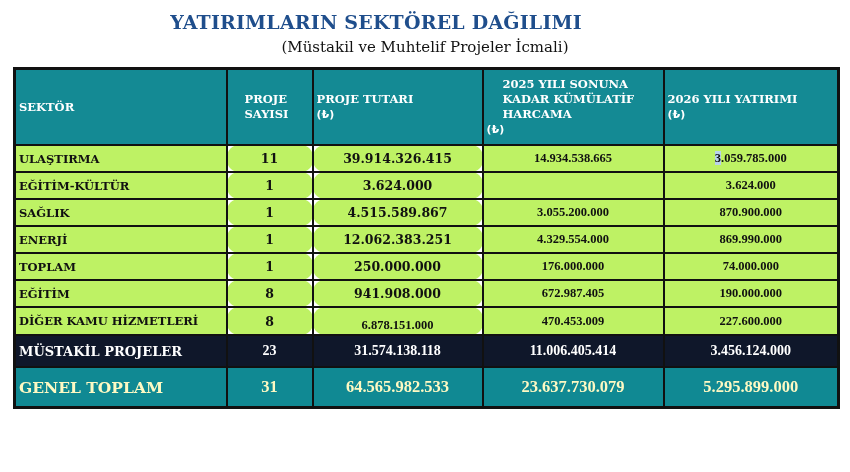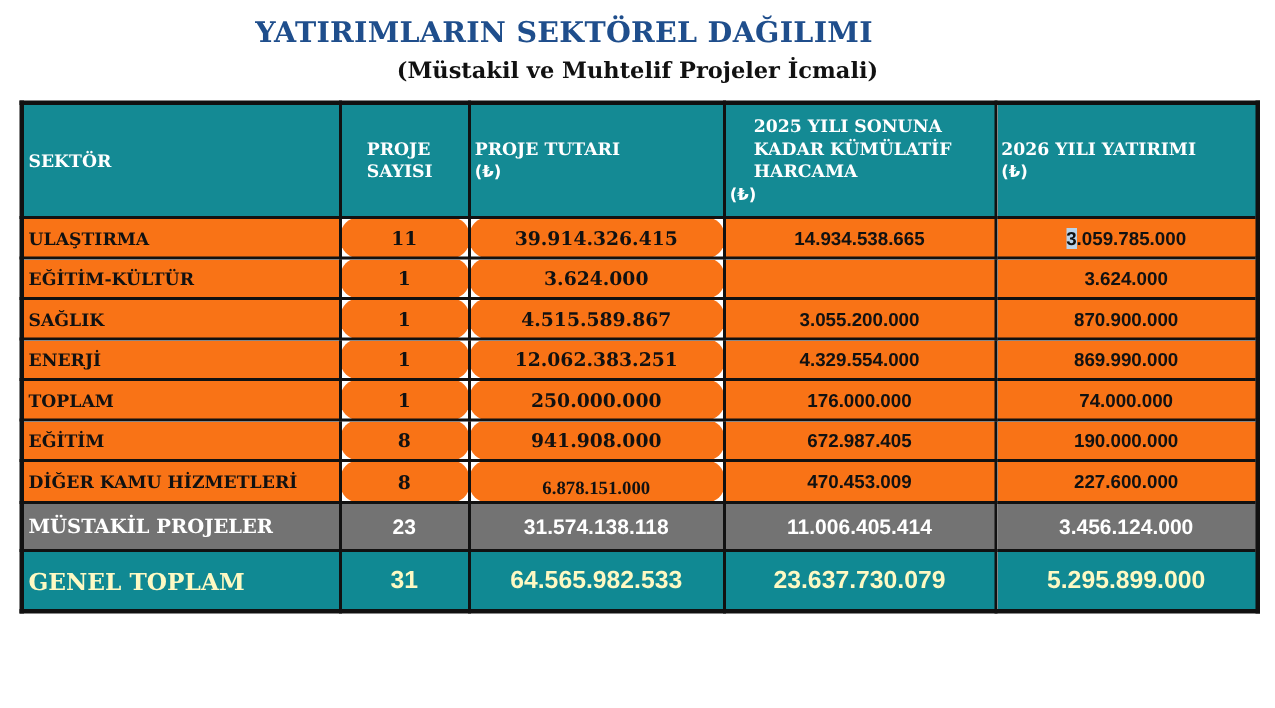--- a/index.html
+++ b/index.html
@@ -27,21 +27,21 @@
       color: #1f4e8c;
       letter-spacing: 0.2px;
     }
     .subtitle {
       position: absolute;
       left: 0;
       width: 850px;
       top: 38px;
       text-align: center;
       font-family: "DejaVu Serif", serif;
-      font-weight: bold;
+      font-weight: normal;
       font-size: 15px;
       color: #111111;
     }
     table.data {
       position: absolute;
       left: 13px;
       top: 67px;
       width: 824px;
       border-collapse: collapse;
       table-layout: fixed;
@@ -68,29 +68,29 @@
       line-height: 15px;
       text-align: left;
       vertical-align: middle;
       height: 74px;
     }
     th .wrap { white-space: normal; display: block; }
     th .lira { display: block; font-family: "DejaVu Sans", sans-serif; font-size: 11px; }
 
     tr.body-row td {
       height: 25px;
-      background: #f97316;
+      background: #bef264;
       color: #111111;
       font-weight: bold;
       font-size: 12.5px;
       text-align: center;
       vertical-align: middle;
     }
     td.serif { font-family: "DejaVu Serif", serif; border-radius: 12px; }
-    td.sans { font-family: Liberation Sans, sans-serif; }
+    td.sans { font-family: Liberation Serif, serif; }
     tr.body-row td.sector {
       text-align: left;
       font-family: "DejaVu Serif", serif;
       font-size: 11.5px;
       padding-left: 3px;
     }
     tr.body-row td.low { vertical-align: bottom; padding-bottom: 1px; font-family: Liberation Serif, serif; }
 
     .hl {
       background: #b9d3ea;
@@ -101,21 +101,21 @@
       text-align: center;
       vertical-align: middle;
       font-size: 14px;
     }
     tr.sum-row td.sector {
       text-align: left;
       font-family: "DejaVu Serif", serif;
       font-size: 13px;
       padding-left: 3px;
     }
-    tr.mustakil td { background: #737373; color: #ffffff; height: 30px; }
+    tr.mustakil td { background: #0f172a; color: #ffffff; height: 30px; }
     tr.muhtelif td { background: #f5b042; color: #111111; height: 30px; }
     tr.genel td { background: #108993; color: #fef9c3; height: 38px; font-size: 16.5px; }
     tr.genel td.sector { font-size: 15.5px; }
   </style>
 </head>
 <body>
 
 <div class="page">
   <div class="title">YATIRIMLARIN SEKTÖREL DAĞILIMI</div>
   <div class="subtitle">(Müstakil ve Muhtelif Projeler İcmali)</div>

